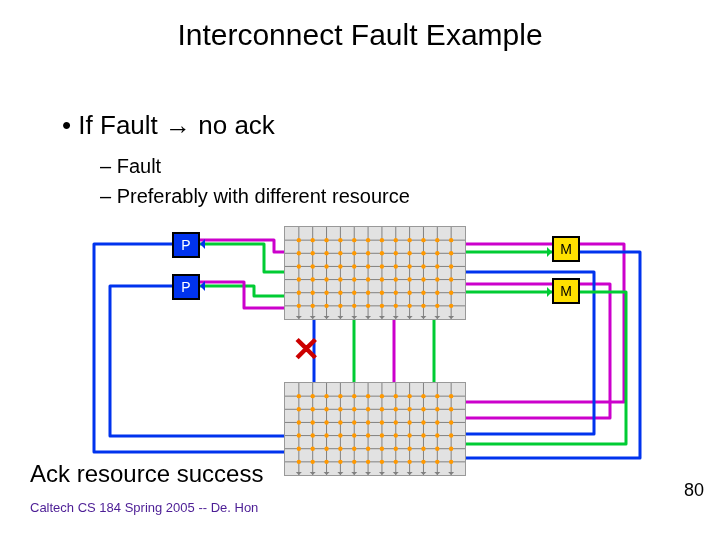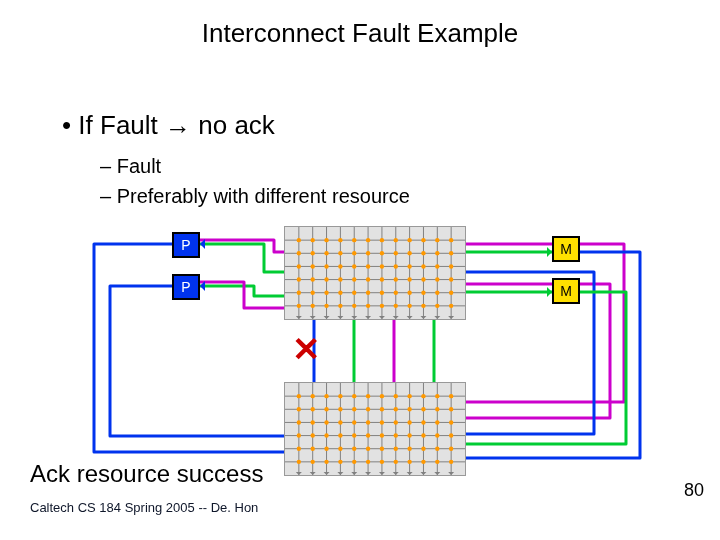--- a/index.html
+++ b/index.html
@@ -12,21 +12,21 @@
     color: #000;
     position: relative;
     overflow: hidden;
   }
   .title {
     position: absolute;
     top: 18px;
     left: 0;
     width: 720px;
     text-align: center;
-    font-size: 26px;
+    font-size: 30px;
   }
   .bullet1 {
     position: absolute;
     top: 110px;
     left: 62px;
     font-size: 26px;
   }
   .bullet2a {
     position: absolute;
     top: 155px;
@@ -43,21 +43,21 @@
     position: absolute;
     top: 460px;
     left: 30px;
     font-size: 24px;
   }
   .footer {
     position: absolute;
     top: 500px;
     left: 30px;
     font-size: 13px;
-    color: #0f172a;
+    color: #4c1d95;
   }
   .pagenum {
     position: absolute;
     top: 480px;
     right: 16px;
     font-size: 18px;
   }
   .diagram {
     position: absolute;
     top: 222px;

